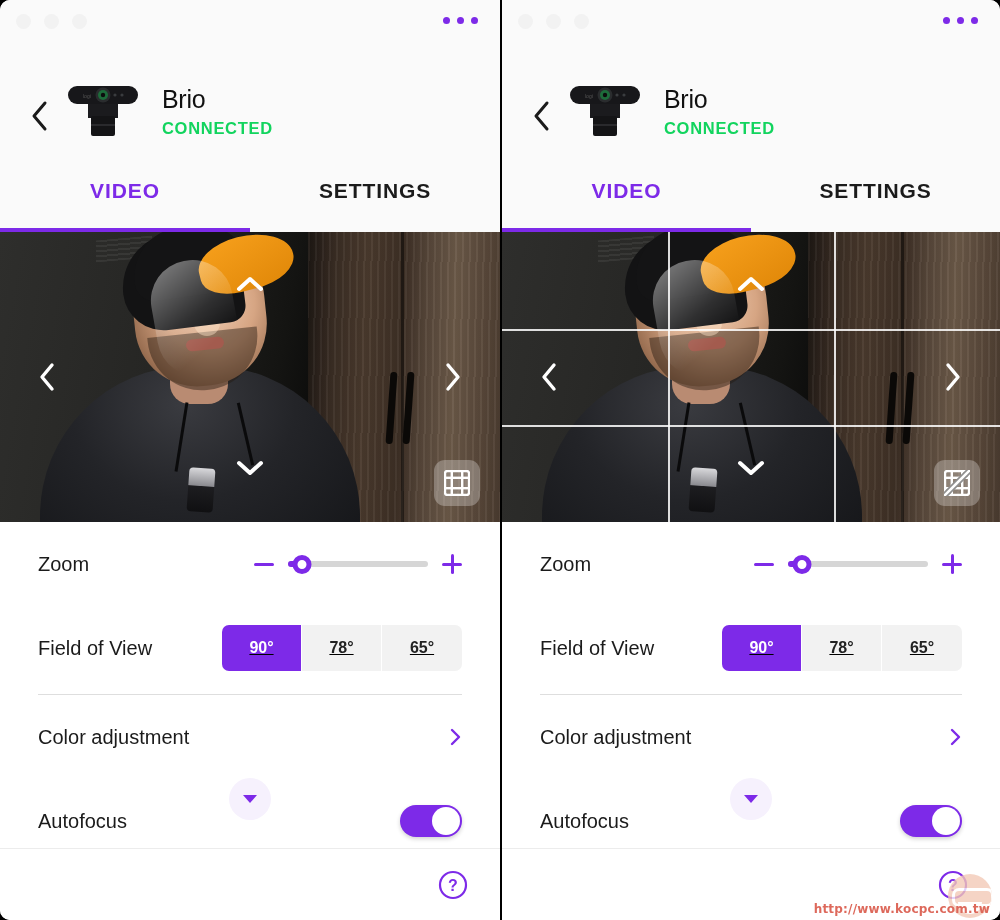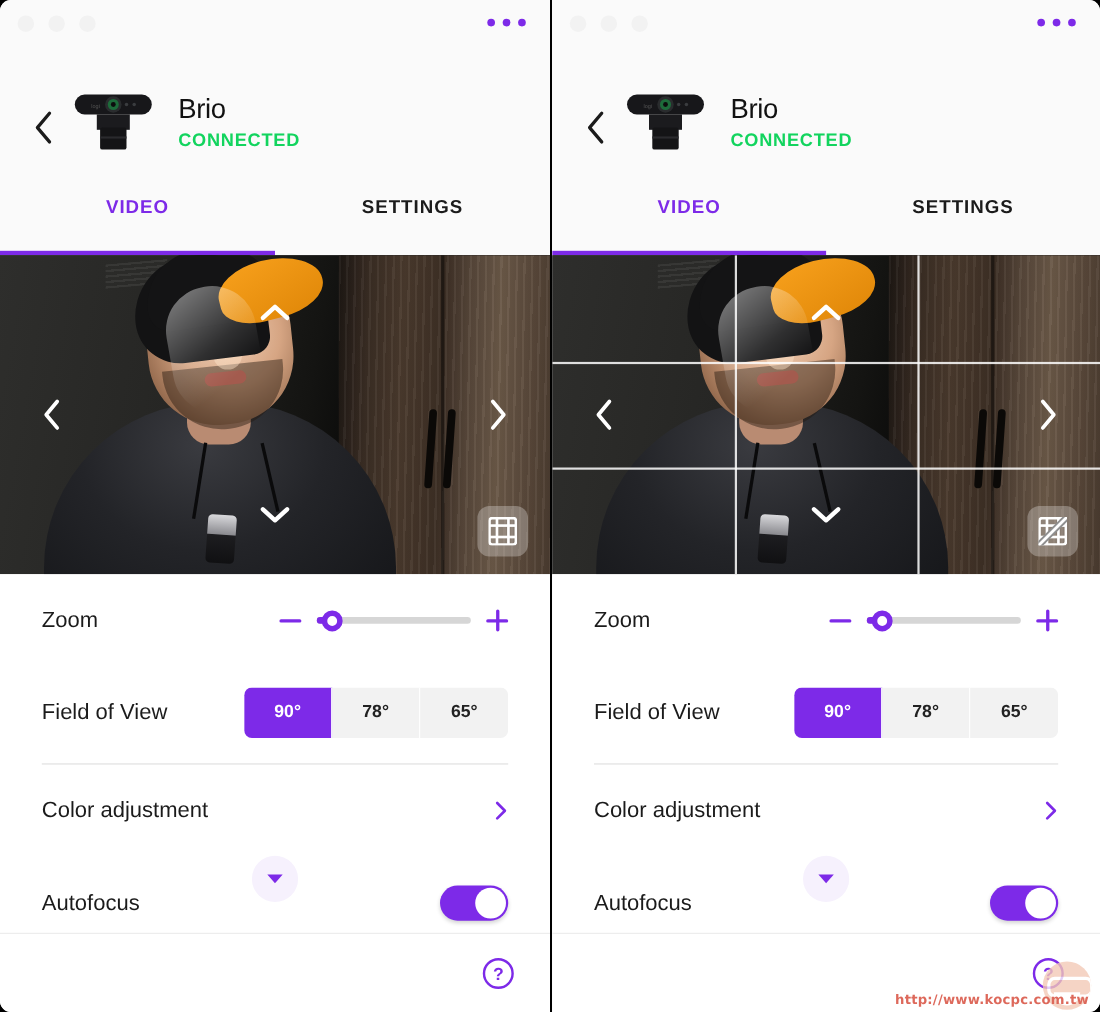--- a/index.html
+++ b/index.html
@@ -83,21 +83,21 @@
 
   .tabs {
     position: absolute;
     left: 0; right: 0; bottom: 0;
     height: 62px;
     display: flex;
   }
   .tab {
     flex: 1 1 50%;
     display: flex; align-items: flex-start; justify-content: center;
-    font-size: 17px; font-weight: bold; letter-spacing: 0.9px;
+    font-size: 21px; font-weight: bold; letter-spacing: 0.9px;
     color: #1b1b1b;
     padding-top: 9px;
     position: relative;
     cursor: pointer;
   }
   .tab.active { color: #7d2ae8; }
   .tab.active::after {
     content: "";
     position: absolute;
     left: 0; right: 0; bottom: 0;
@@ -288,21 +288,21 @@
   }
   .slider .fill {
     position:absolute; left:0; height:6px; border-radius:3px; background:#7d2ae8;
   }
   .slider .thumb {
     position:absolute; width:19px; height:19px; border-radius:50%;
     background:#fff; border:5px solid #7d2ae8; transform: translateX(-50%);
   }
 
   
-  .seg { display:flex; border-radius:7px; overflow:hidden; }
+  .seg { display:flex; border-radius:7px; overflow:hidden;text-decoration:underline; }
   .seg-item {
     width: 80px; height: 46px;
     display:flex; align-items:center; justify-content:center;
     font-size: 16px; font-weight: bold; color:#222;
     background:#f2f2f2; cursor:pointer;
     border-right: 1px solid #fff;
   }
   .seg-item:last-child { border-right: none; }
   .seg-item.active { background:#7d2ae8; color:#fff; }
 

